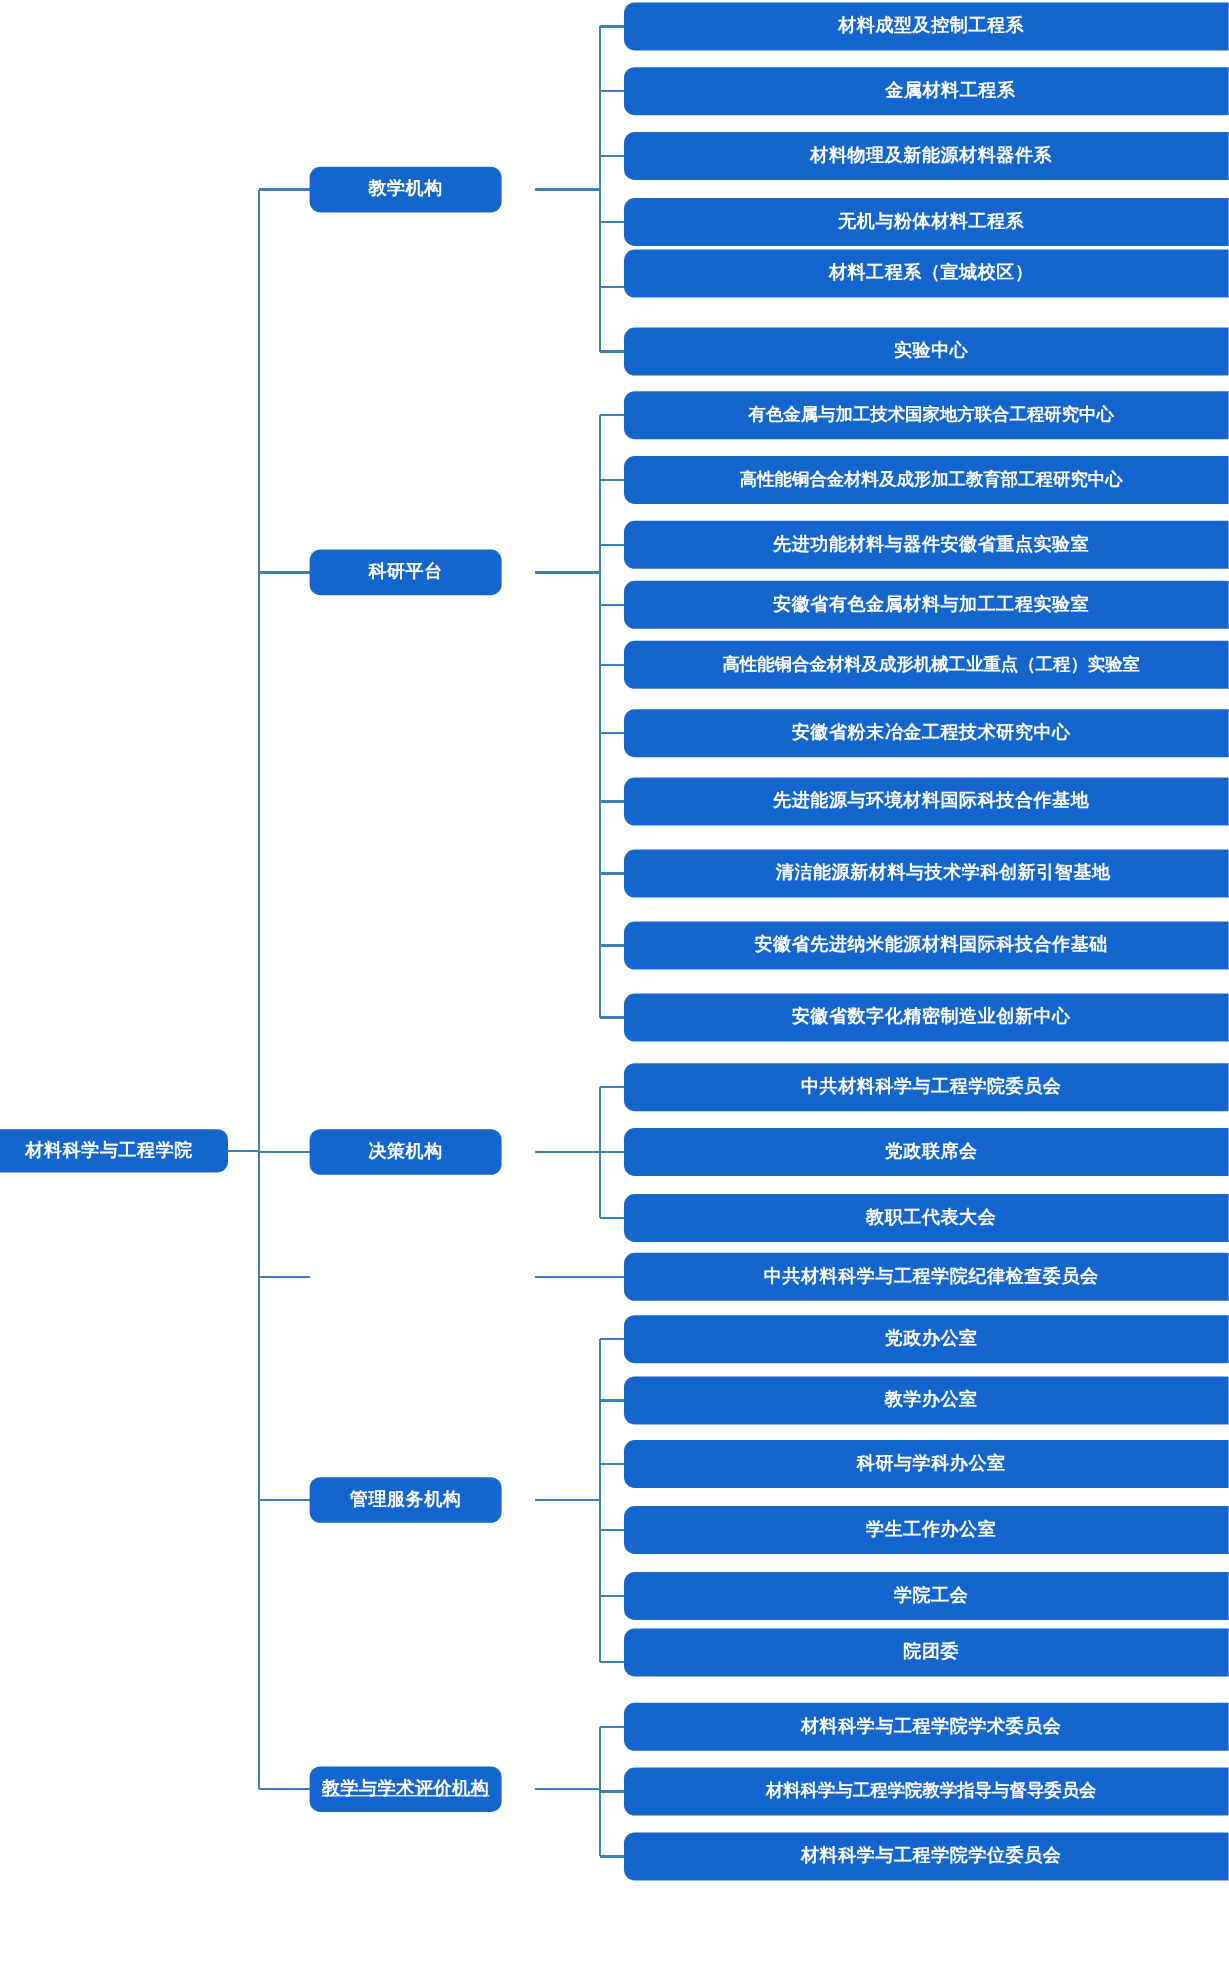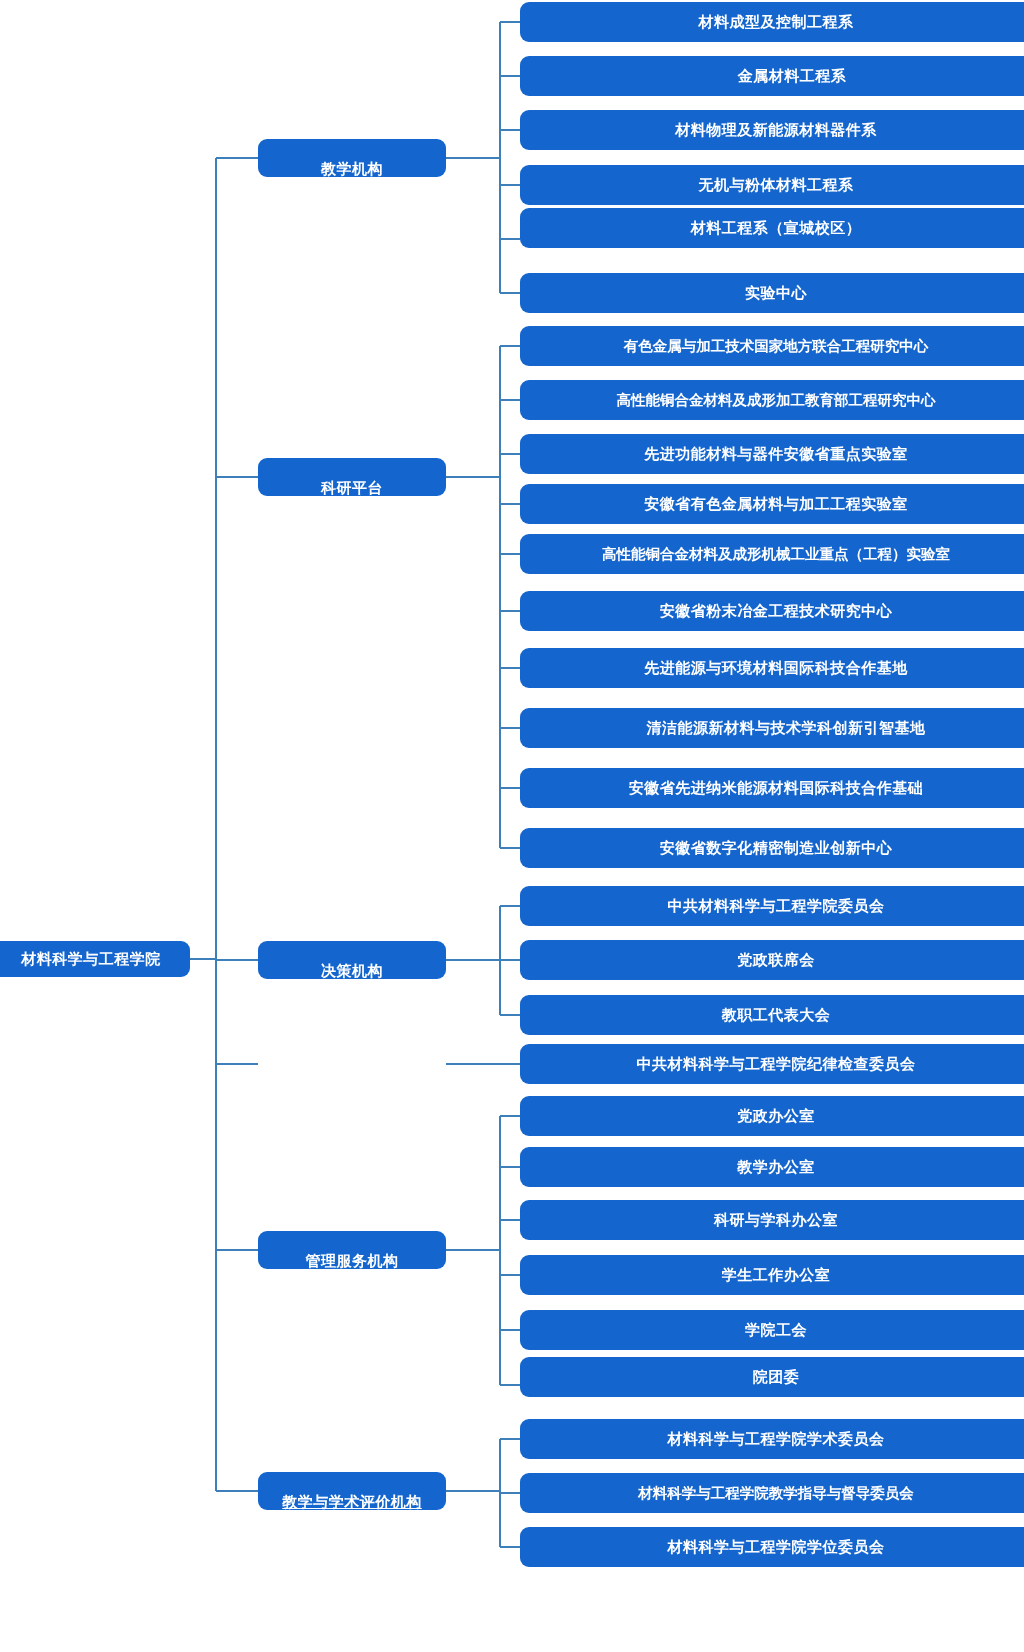--- a/index.html
+++ b/index.html
@@ -41,24 +41,23 @@
   }
   .node.root{
     left:-8px;
     width:198px;
     height:36px;
     font-size:15px;
     border-radius:9px;
   }
   .node.lvl2{
     left:258px;
-    width:188px;
+    width:160px;
     height:38px;
     font-size:15px;
-    align-items:flex-end;
   }
   .node.leaf{
     left:520px;
     width:512px;
     height:40px;
     font-size:15px;
   }
   .node.leaf.tight{ font-size:14.5px; letter-spacing:0px; }
 </style>
 </head>

